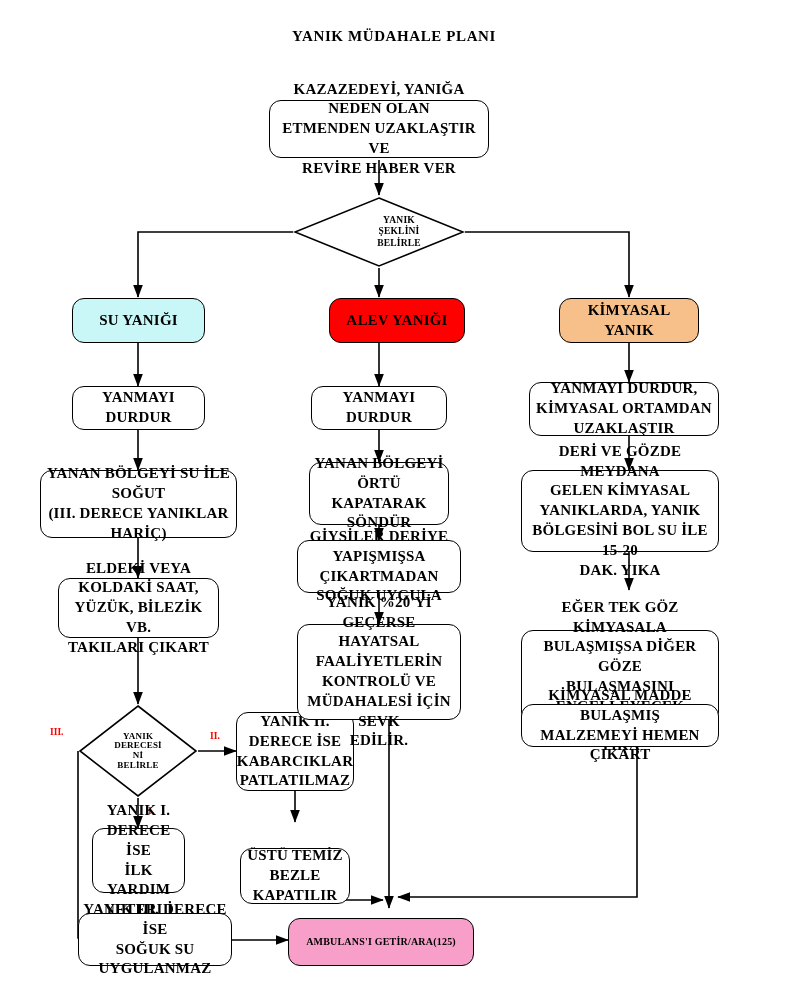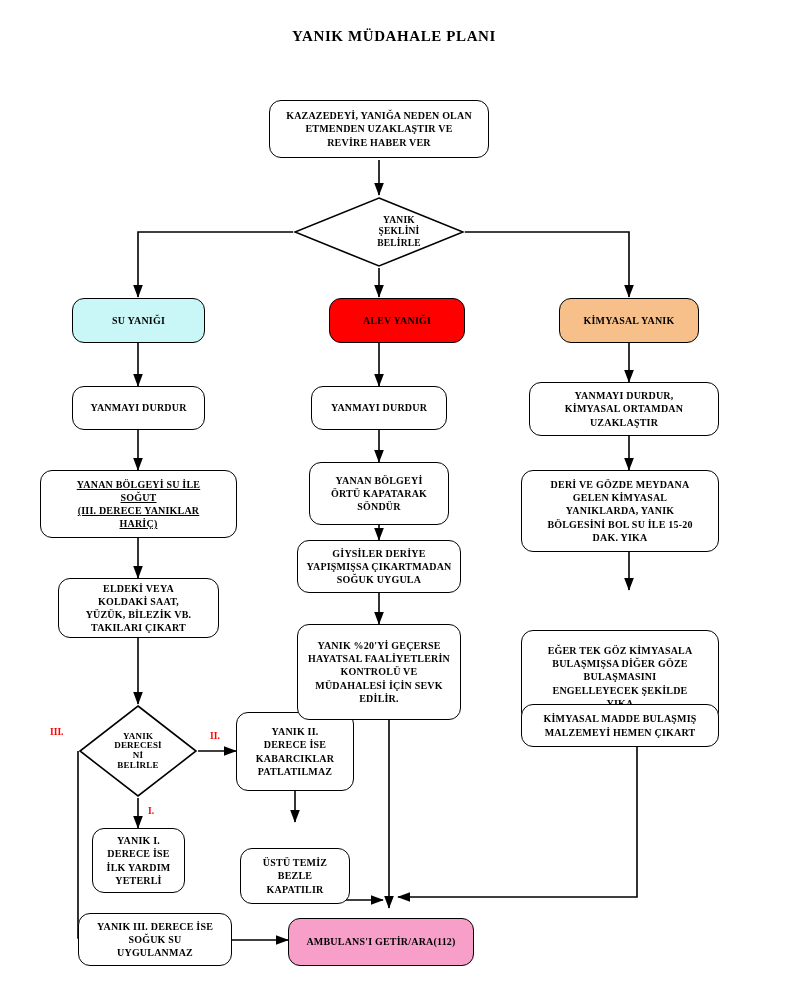--- a/index.html
+++ b/index.html
@@ -40,21 +40,21 @@
   }
   .node {
     position: absolute;
     box-sizing: border-box;
     border: 1.4px solid #000000;
     background: #ffffff;
     display: flex;
     align-items: center;
     justify-content: center;
     text-align: center;
-    font-size: 10px;
+    font-size: 15px;
     font-weight: bold;
     line-height: 1.32;
     color: #000000;
     letter-spacing: 0.2px;
     padding: 2px 4px;
     white-space: pre-line;
   }
   .node.round {
     border-radius: 12px;
   }
@@ -160,21 +160,21 @@
   </div>
 
   <div class="node round" style="left:72px; top:298px; width:133px; height:45px; background:#c9f7f7;">SU YANIĞI</div>
 
   <div class="node round" style="left:329px; top:298px; width:136px; height:45px; background:#ff0000;">ALEV YANIĞI</div>
 
   <div class="node round" style="left:559px; top:298px; width:140px; height:45px; background:#f7c08a;">KİMYASAL  YANIK</div>
 
   <div class="node round" style="left:72px; top:386px; width:133px; height:44px;">YANMAYI  DURDUR</div>
 
-  <div class="node round" style="left:40px; top:470px; width:197px; height:68px;text-decoration:underline;">YANAN  BÖLGEYİ SU İLE
+  <div class="node round" style="left:40px; top:470px; width:197px; height:68px;">YANAN  BÖLGEYİ SU İLE
 SOĞUT
 (III. DERECE YANIKLAR
 HARİÇ)</div>
 
   <div class="node round" style="left:58px; top:578px; width:161px; height:60px;">ELDEKİ VEYA
 KOLDAKİ  SAAT,
 YÜZÜK, BİLEZİK VB.
 TAKILARI  ÇIKART</div>
 
   <div class="diamond-wrap" style="left:78px; top:704px; width:120px; height:94px;">
@@ -237,15 +237,15 @@
 
   <div class="node round" style="left:521px; top:590px; width:198px; height:94px;margin-top:40px;">EĞER TEK  GÖZ KİMYASALA
 BULAŞMIŞSA  DİĞER GÖZE
 BULAŞMASINI
 ENGELLEYECEK ŞEKİLDE
 YIKA</div>
 
   <div class="node round" style="left:521px; top:704px; width:198px; height:43px;">KİMYASAL  MADDE  BULAŞMIŞ
 MALZEMEYİ  HEMEN ÇIKART</div>
 
-  <div class="node round" style="left:288px; top:918px; width:186px; height:48px; background:#f79fc8; font-size:10px;">AMBULANS'I GETİR/ARA(112)</div>
+  <div class="node round" style="left:288px; top:918px; width:186px; height:48px; background:#f79fc8; font-size:10px;">AMBULANS'I GETİR/ARA(125)</div>
 
 </div>
 
 </body></html>

